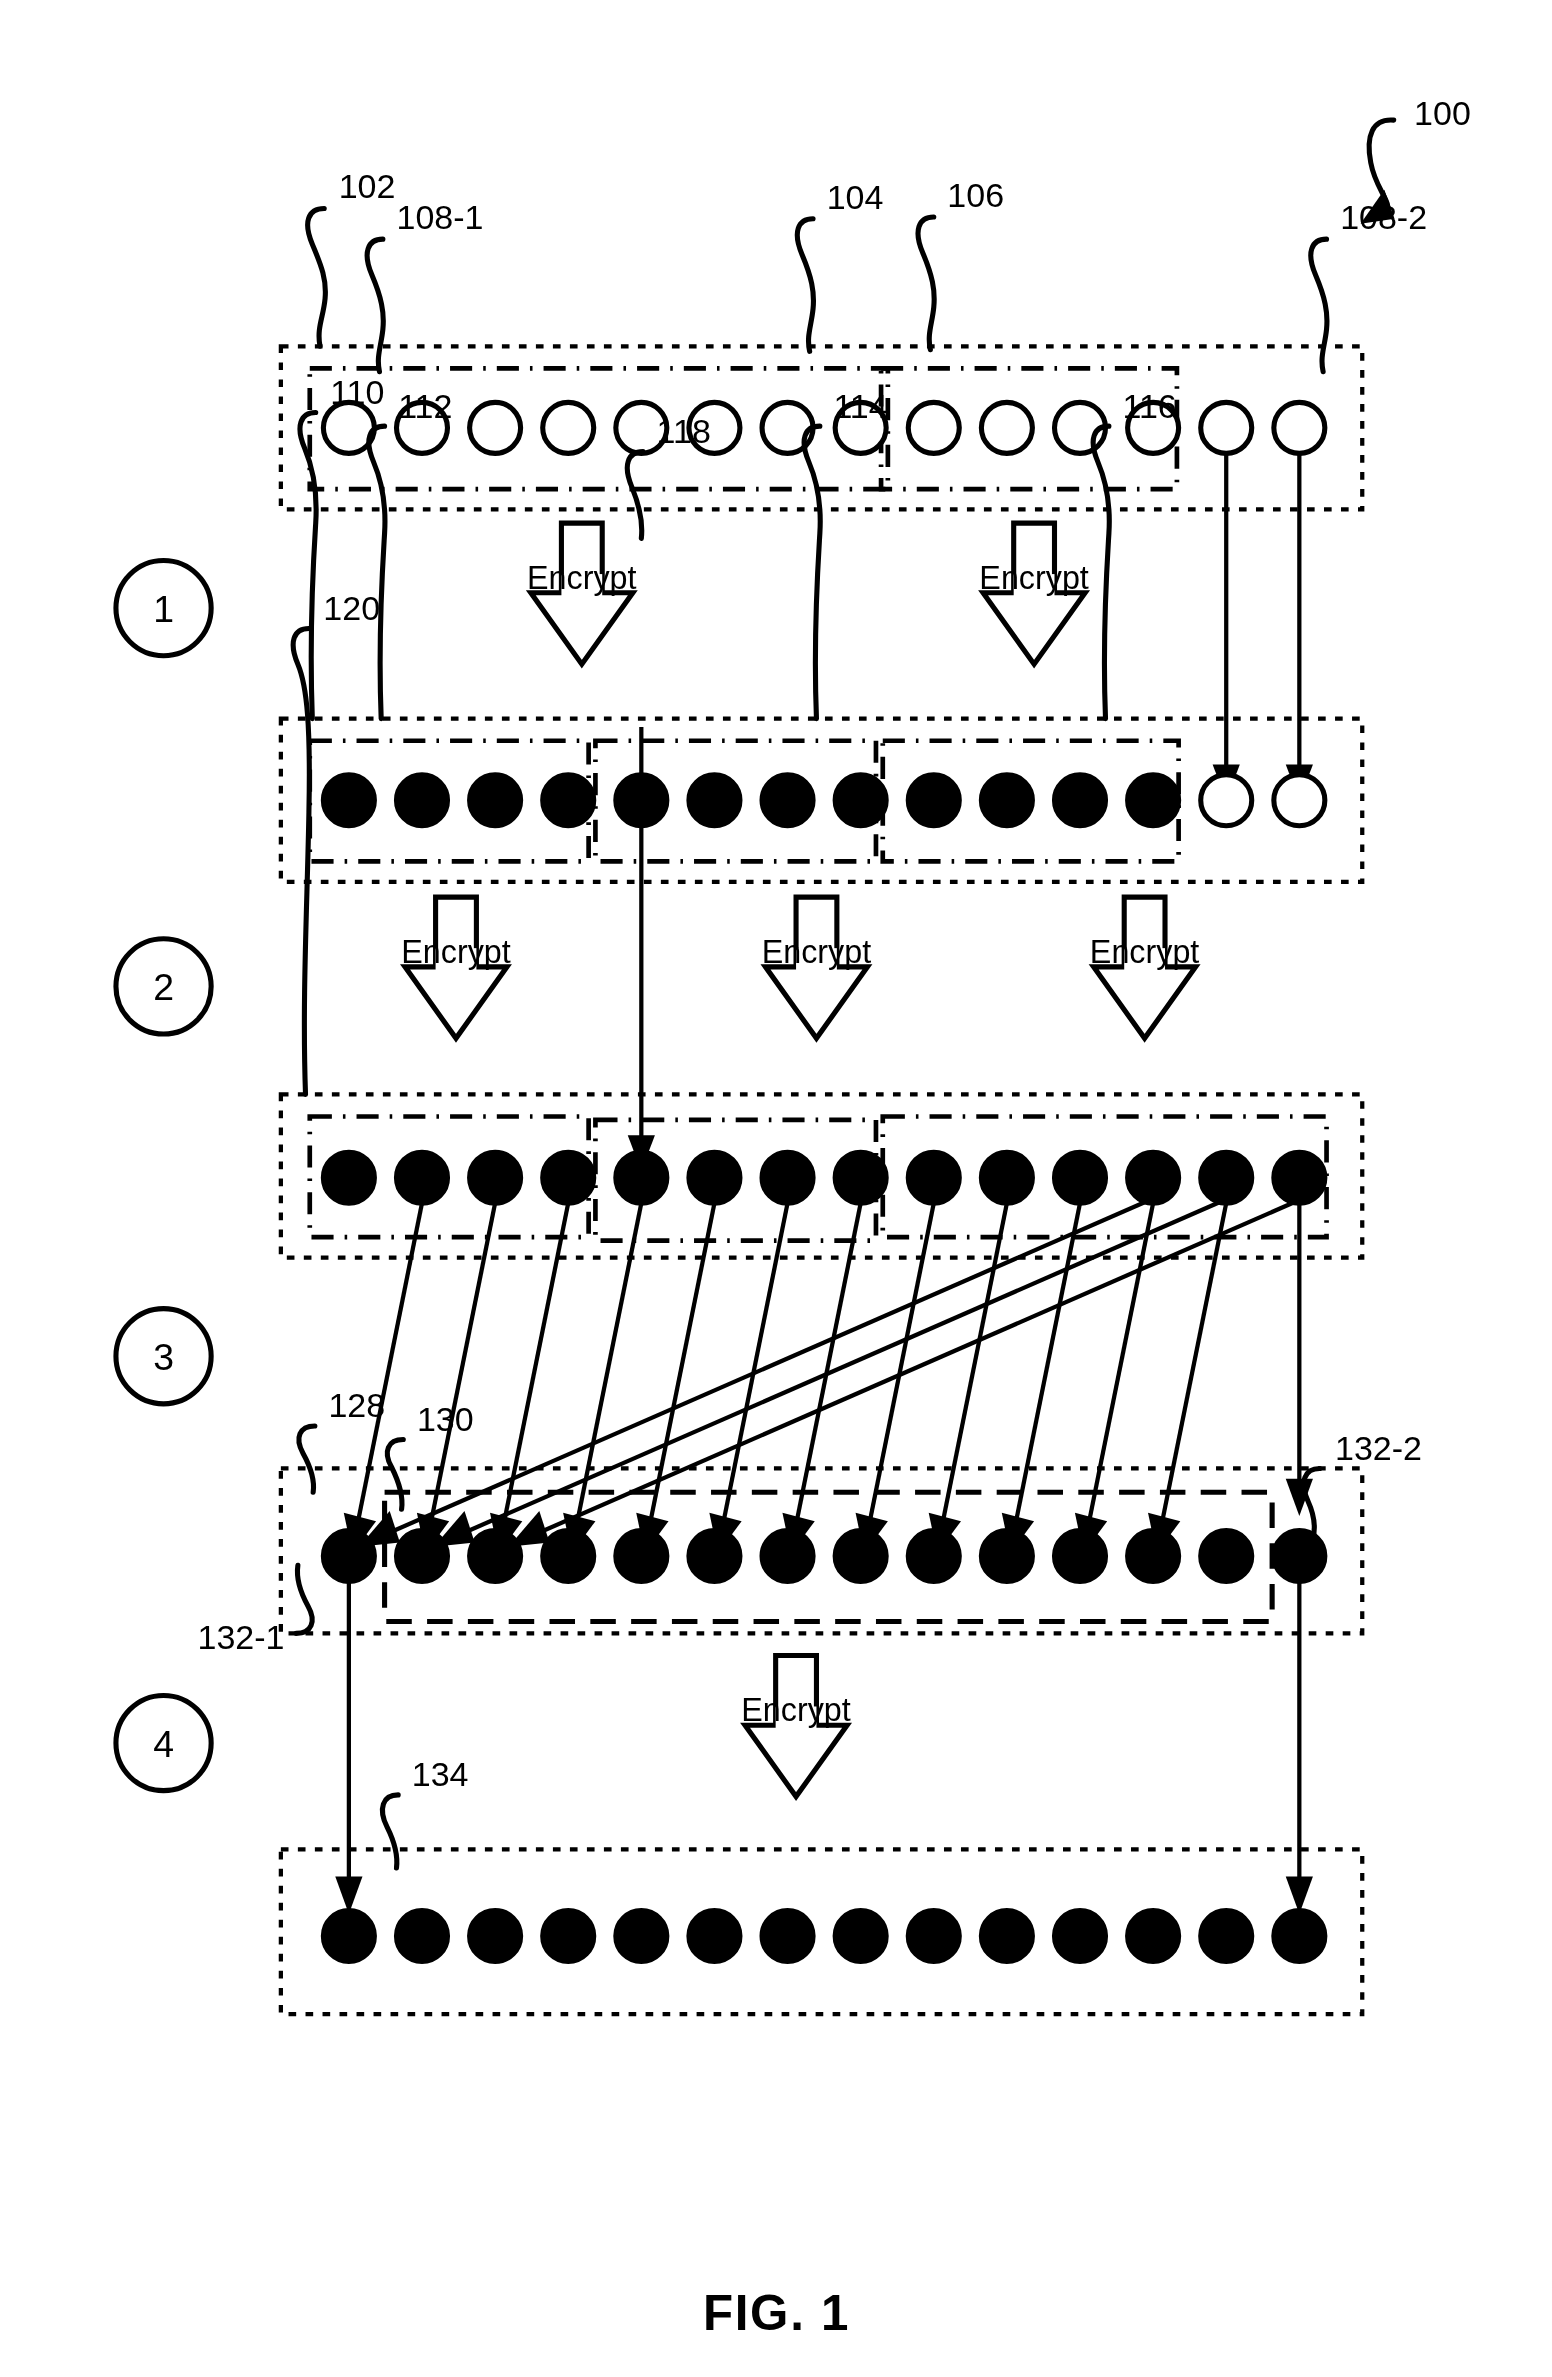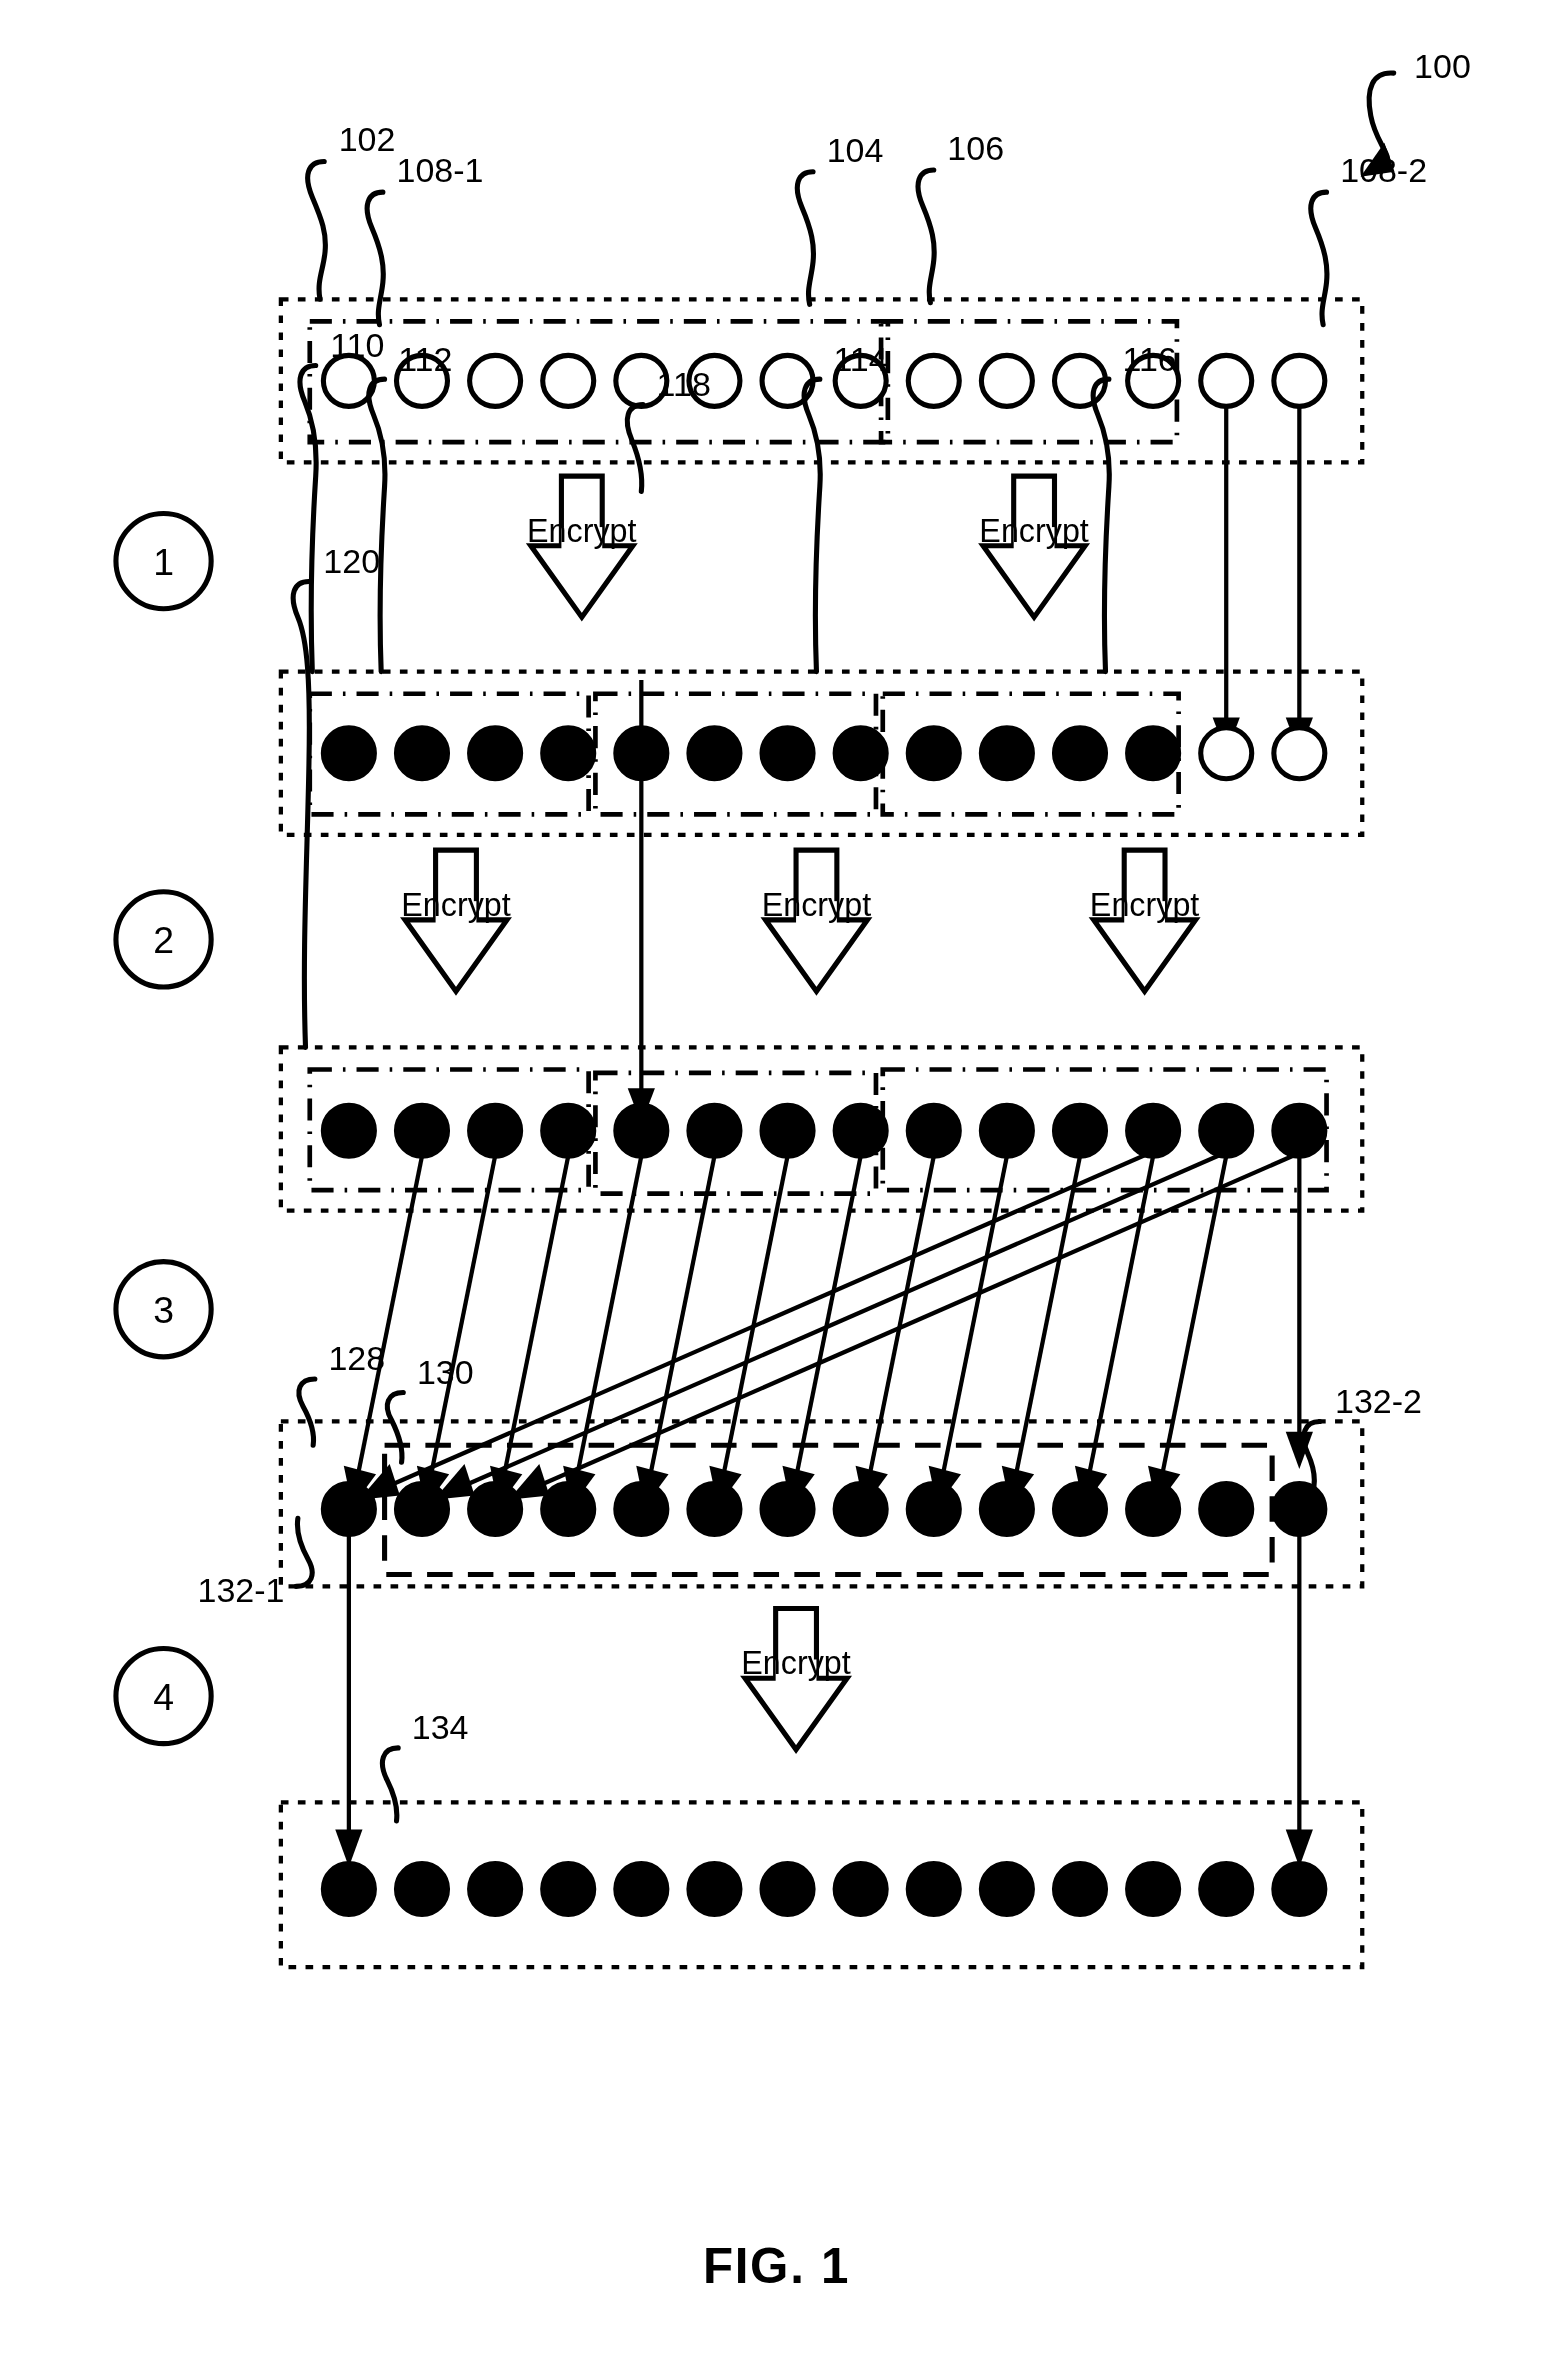--- a/index.html
+++ b/index.html
@@ -11,20 +11,21 @@
     width: 1553px;
     height: 2377px;
     font-family: "Liberation Sans", sans-serif;
     color: #000000;
     overflow: hidden;
   }
   #figure-root {
     position: relative;
     width: 1553px;
     height: 2105px;
+    margin-top: 47px;
   }
   svg.fig {
     display: block;
     width: 1553px;
     height: 2377px;
   }
   text {
     font-family: "Liberation Sans", sans-serif;
     fill: #000000;
   }

